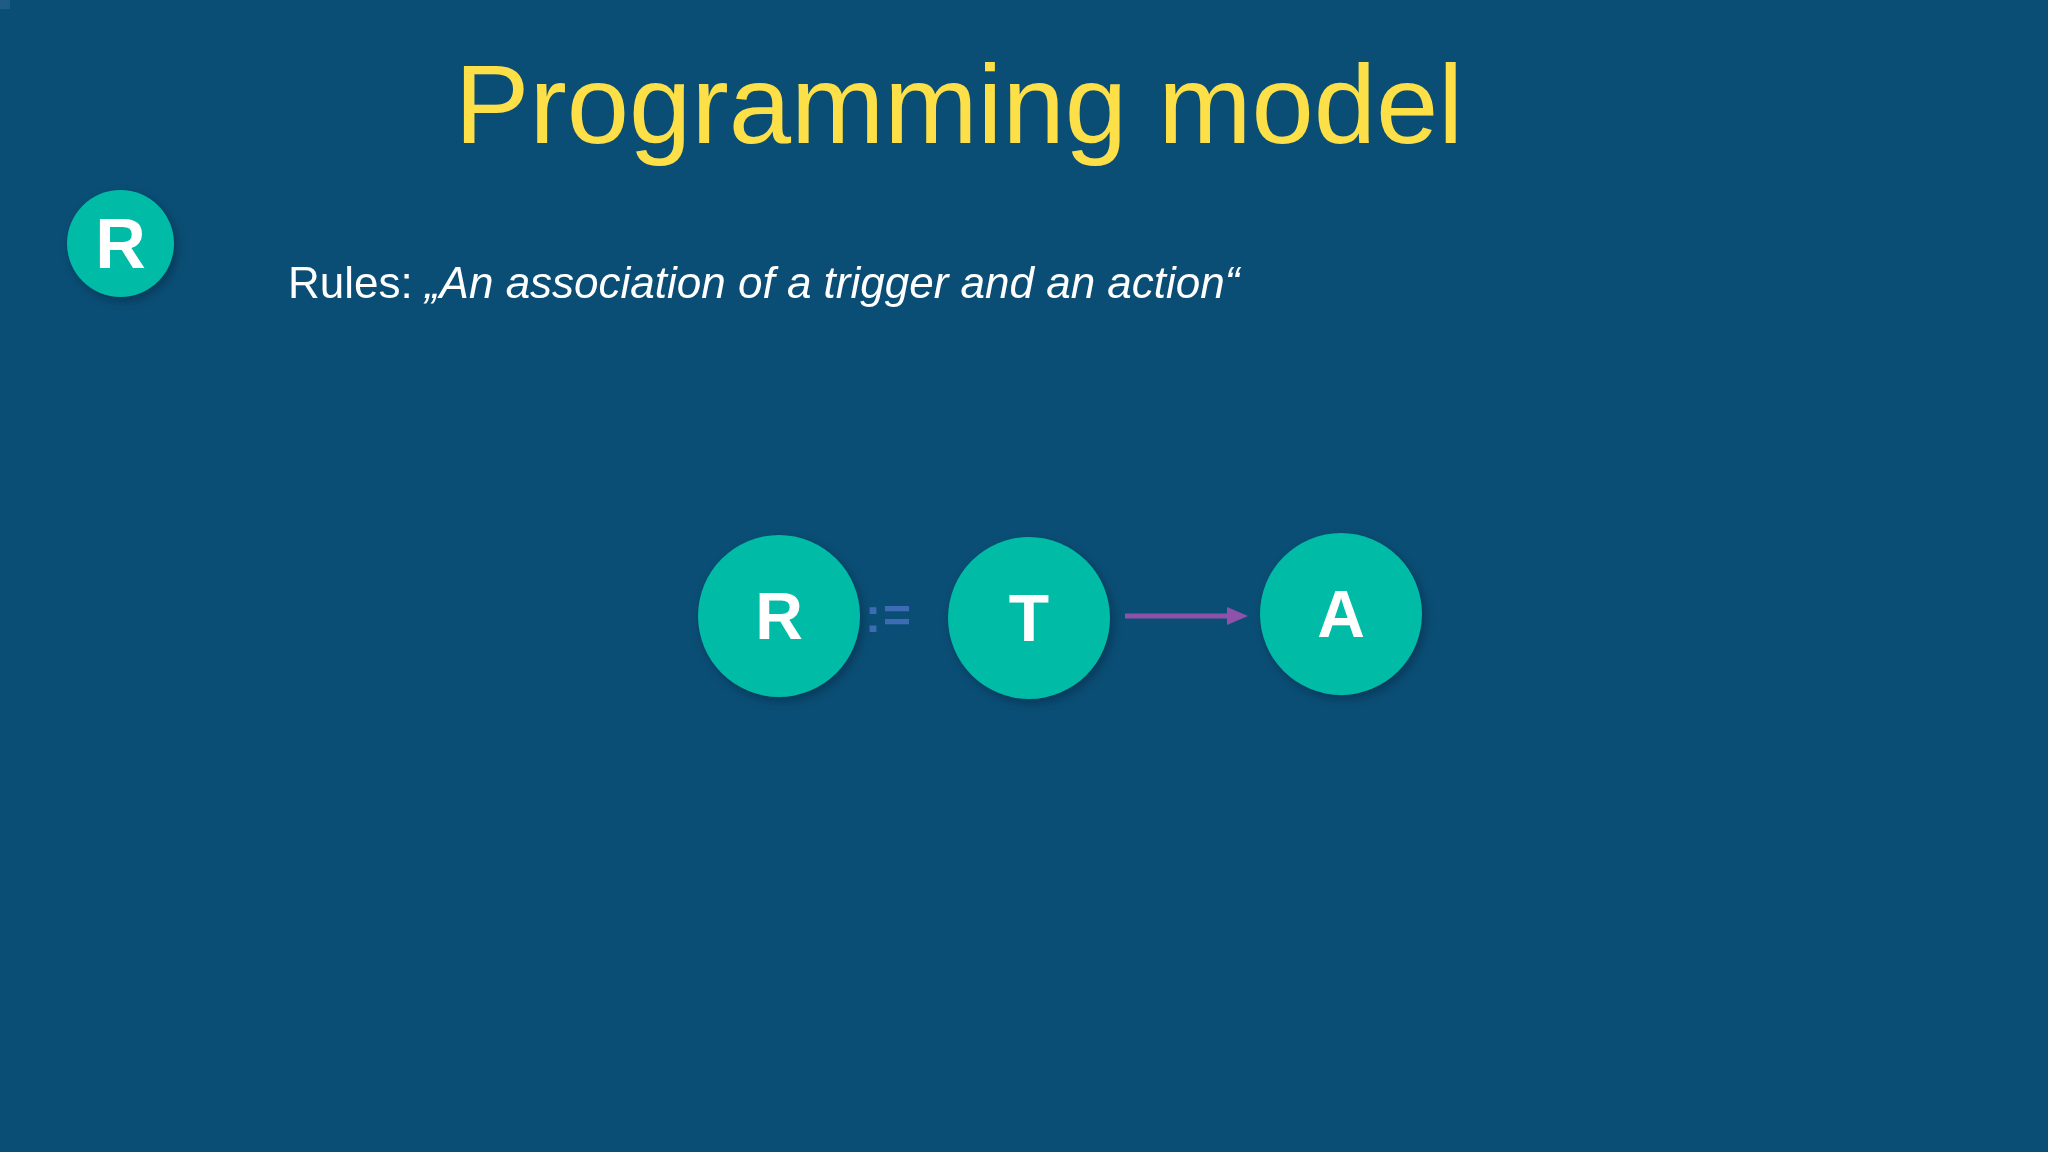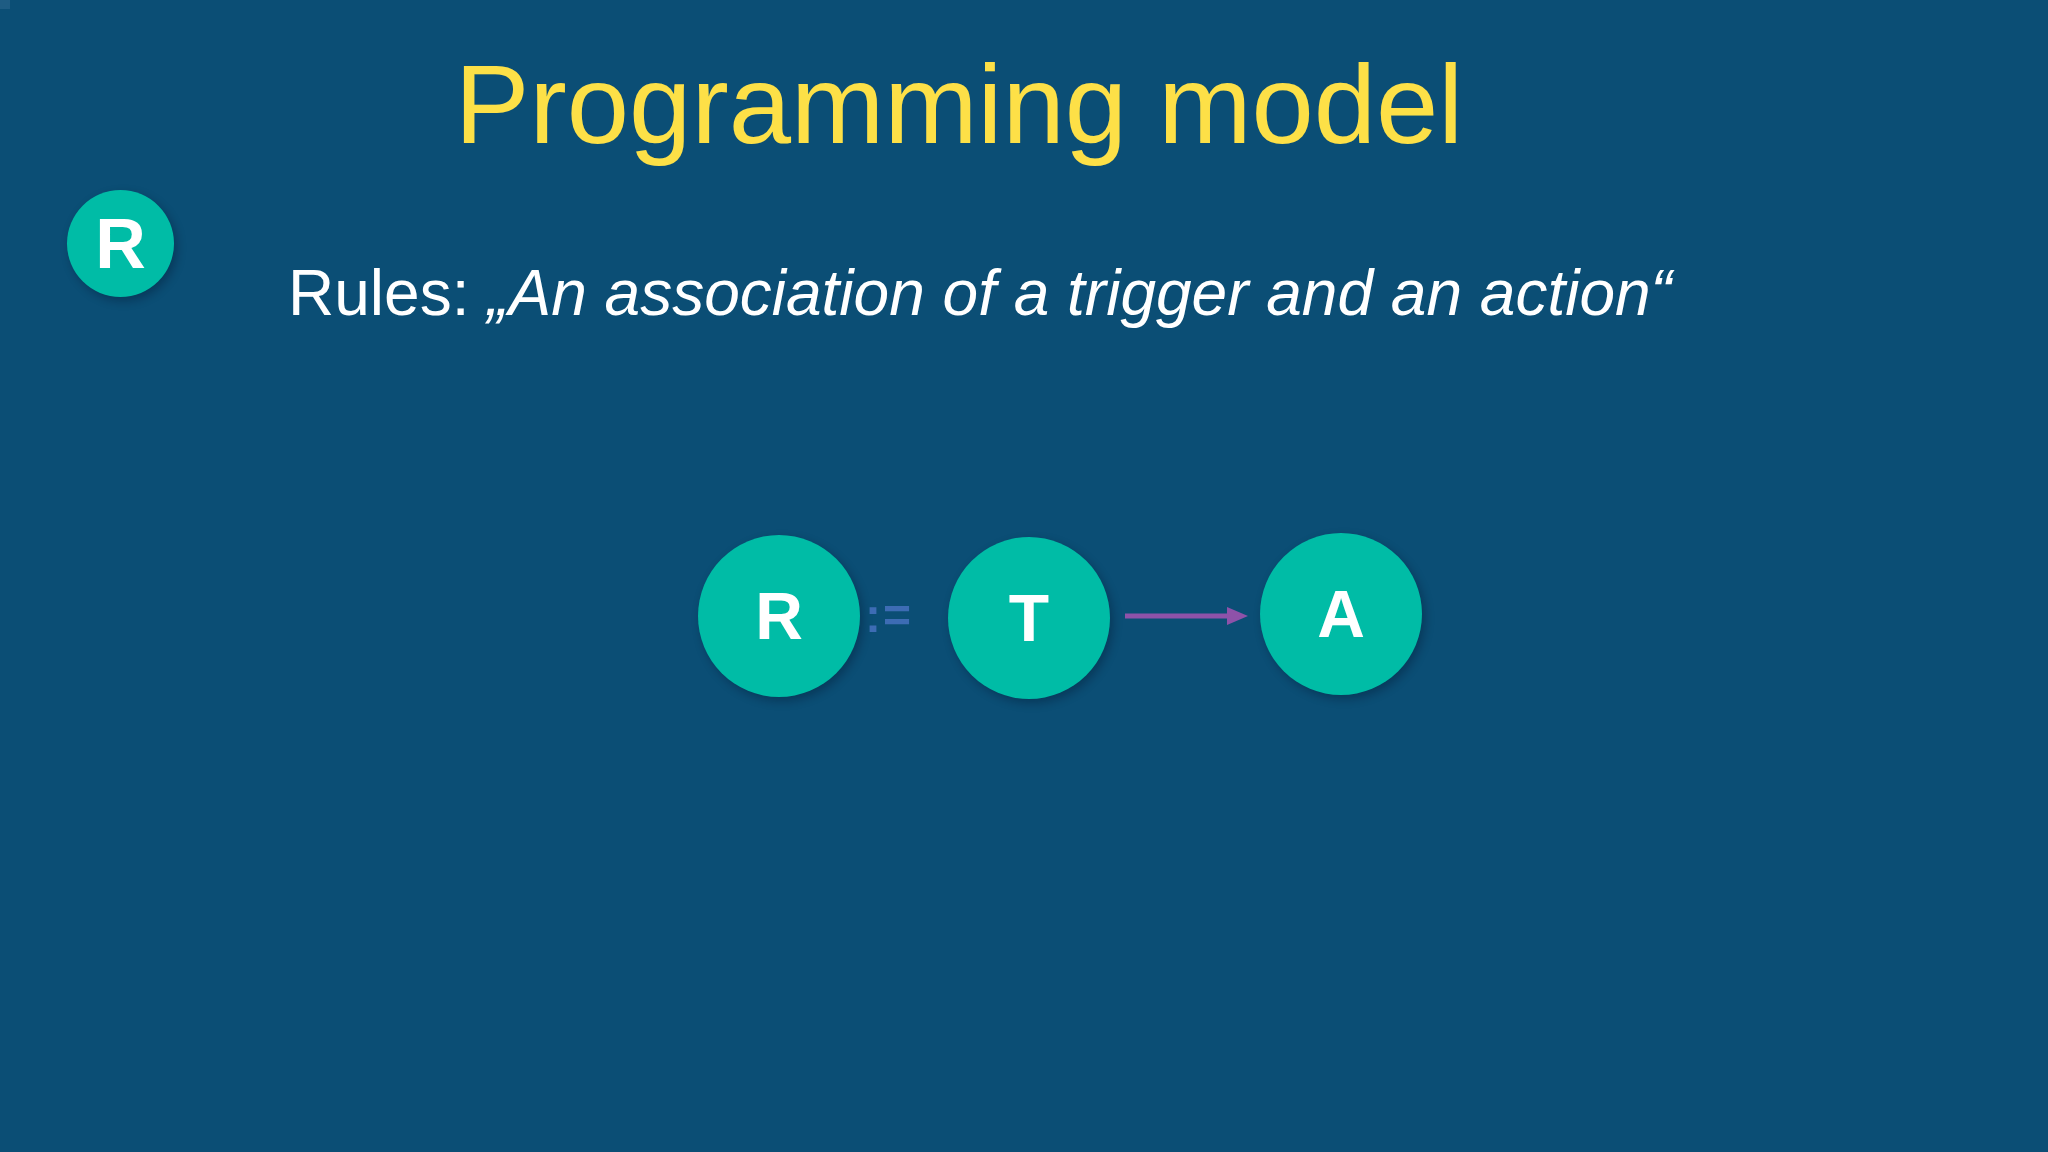--- a/index.html
+++ b/index.html
@@ -53,21 +53,21 @@
     font-size: 70px;
     font-weight: 700;
     line-height: 1;
     color: #ffffff;
   }
   .rules-line {
     position: absolute;
     left: 288px;
     top: 261px;
     margin: 0;
-    font-size: 64px;
+    font-size: 44px;
     line-height: 1;
     white-space: nowrap;
     color: #ffffff;
   }
   .rules-line em {
     font-style: italic;
   }
   .node {
     position: absolute;
     width: 162px;

